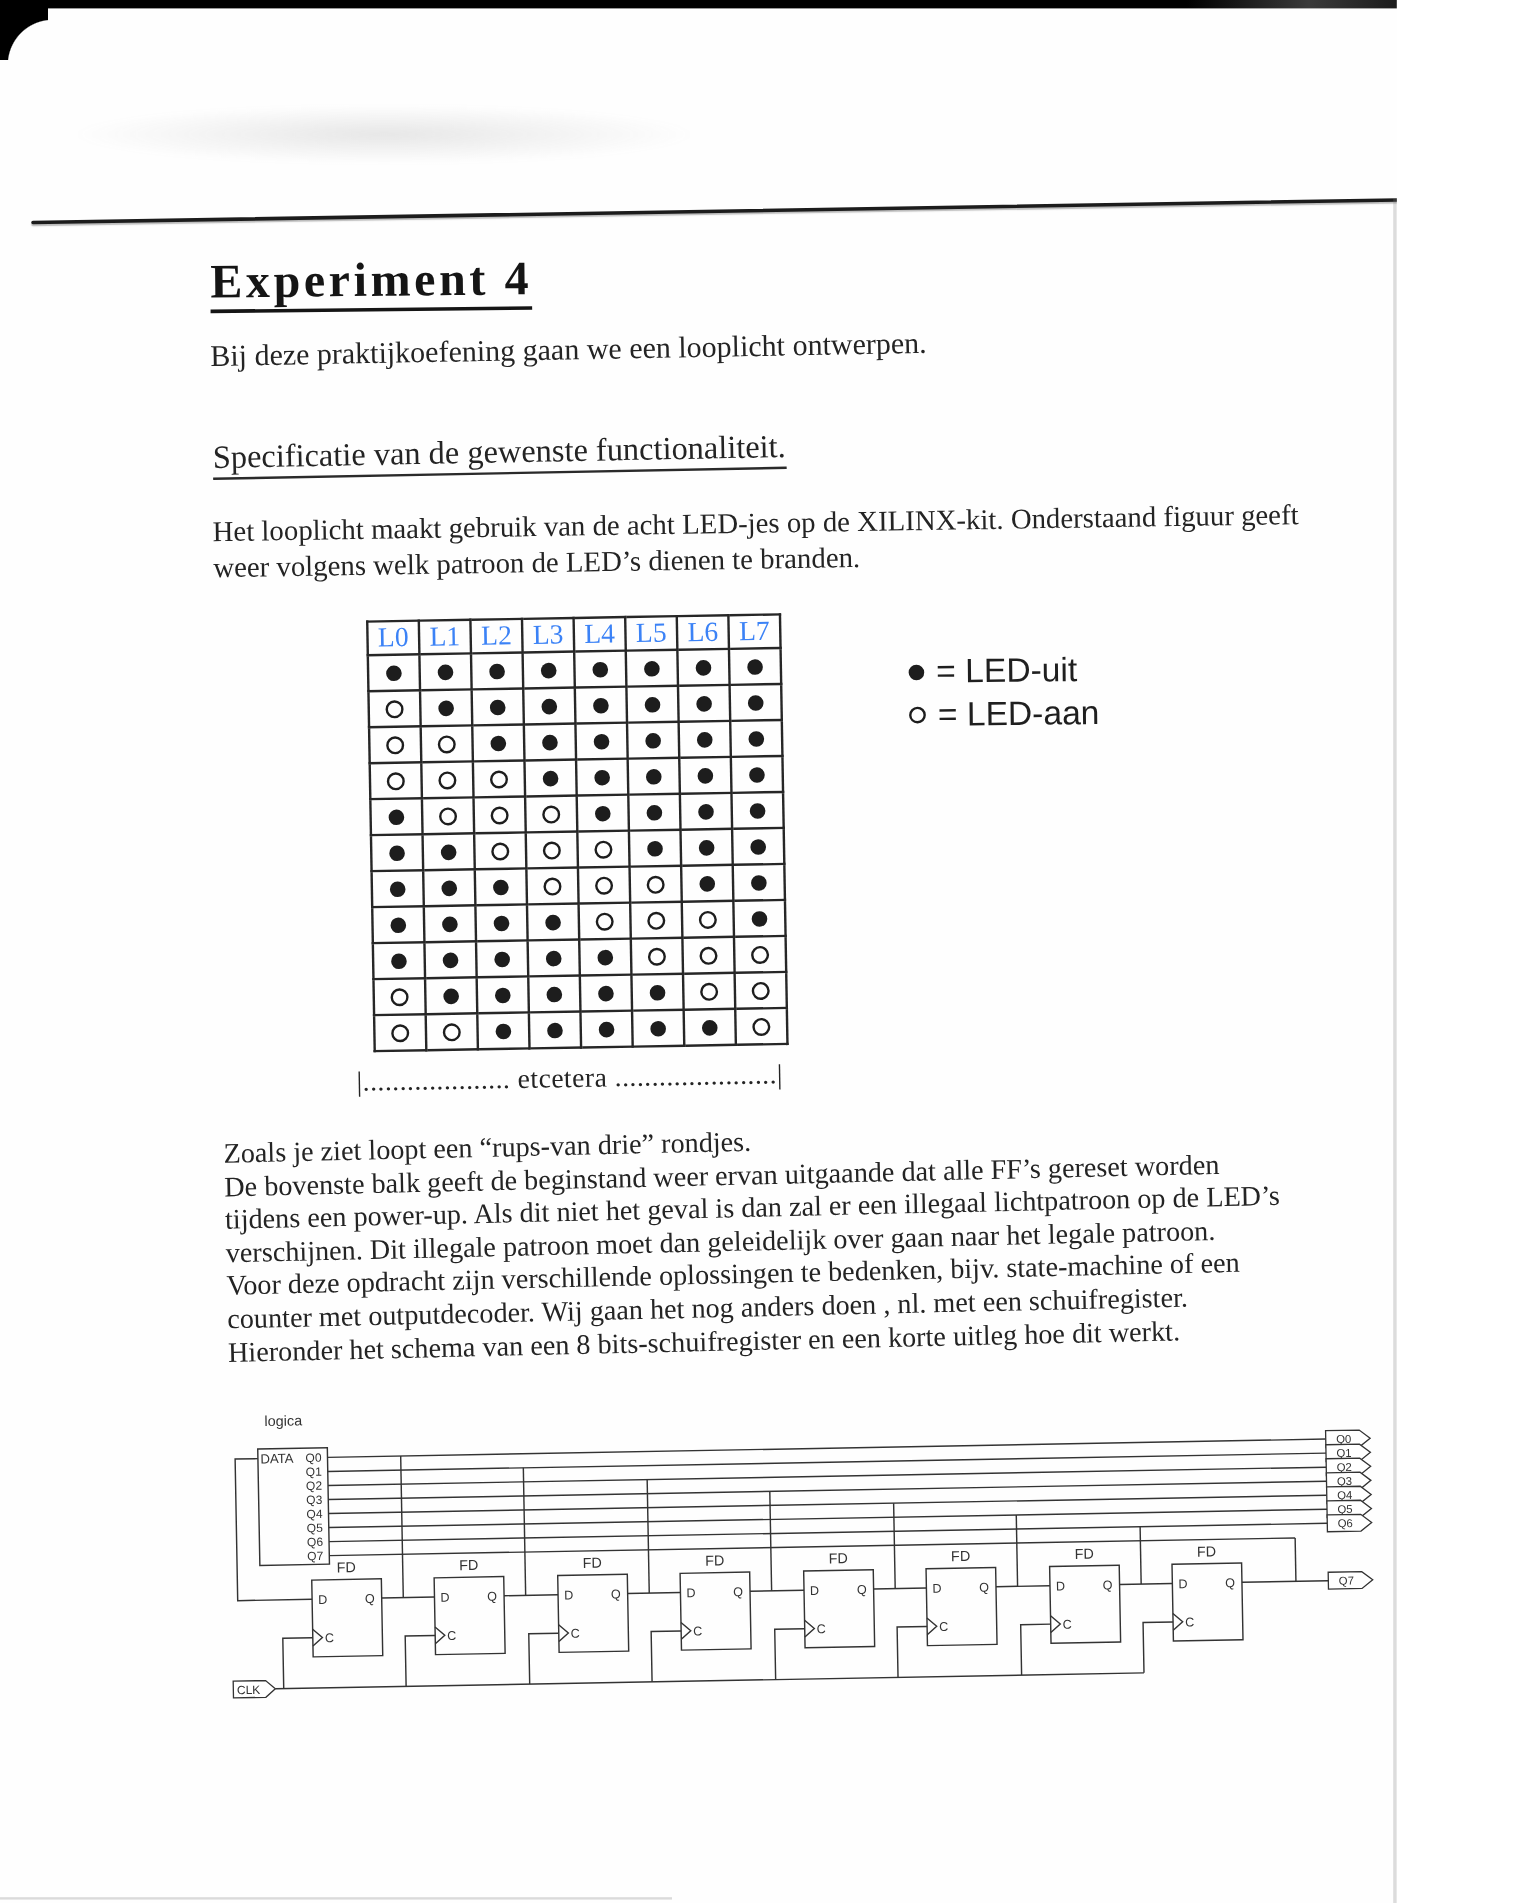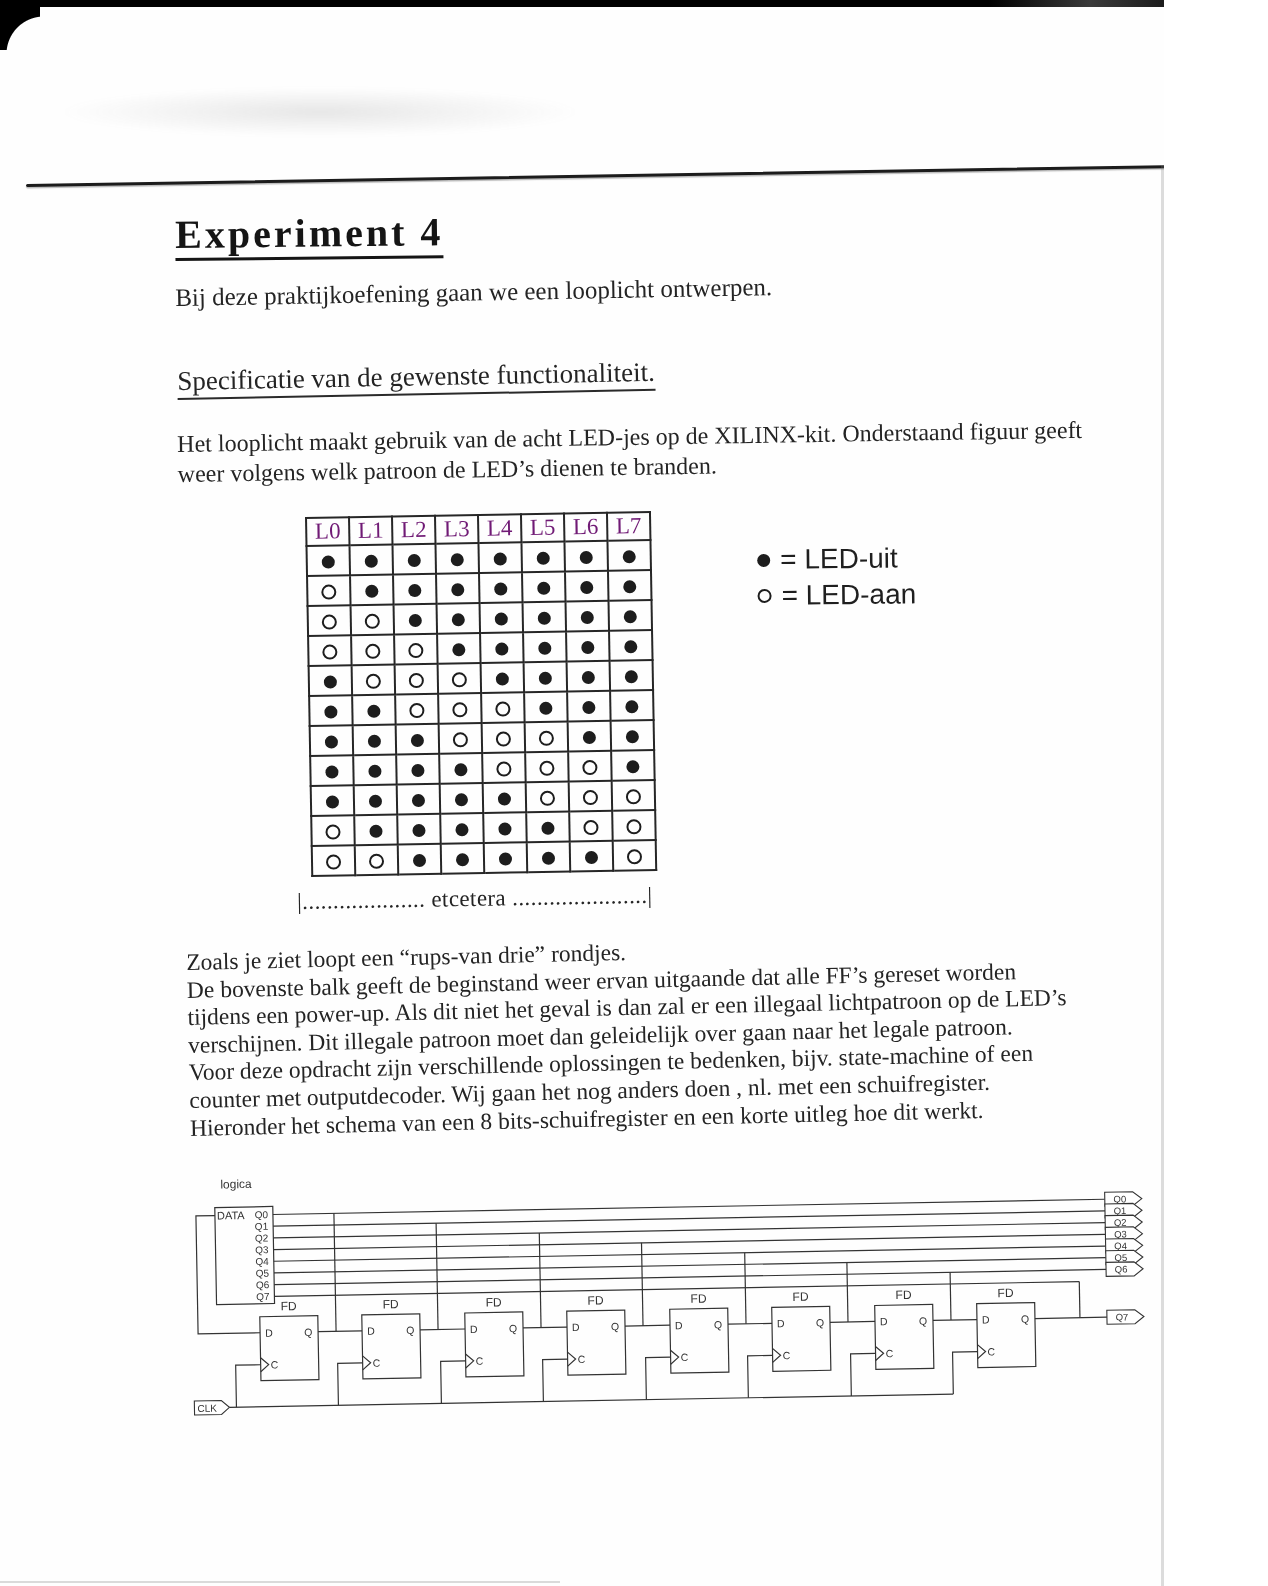--- a/index.html
+++ b/index.html
@@ -38,21 +38,21 @@
   .body-par { position:absolute; left:186px; top:949px; font-size:23.5px; line-height:27.6px;
     color:#242424; transform:rotate(-1.3deg); transform-origin:left top; white-space:nowrap; }
   .etc-line { position:absolute; left:297px; top:889px; font-size:23px; letter-spacing:0.4px;
     color:#242424; transform:rotate(-1deg); transform-origin:left top; white-space:nowrap; }
 
   
   .led-table { position:absolute; left:305px; top:517px; border-collapse:collapse;
     transform:rotate(-1deg); transform-origin:left top; }
   .led-table th, .led-table td { border:2px solid #262626; padding:0; }
   .led-table th { width:41px; height:24px; font-size:23px; font-weight:normal;
-    font-family:"Liberation Serif", serif; color:#701a75; text-align:center; }
+    font-family:"Liberation Serif", serif; color:#3b82f6; text-align:center; }
   .led-table td { width:41px; height:28px; text-align:center; vertical-align:middle; }
   .dot { display:inline-block; width:13px; height:13px; border-radius:50%; background:#1d1d1d; vertical-align:middle; }
   .ring { display:inline-block; width:15px; height:15px; border-radius:50%;
     border:2px solid #1d1d1d; box-sizing:border-box; background:transparent; vertical-align:middle; }
 
   
   .legend { position:absolute; left:757px; top:542px; font-family:"Liberation Sans", sans-serif;
     font-size:28px; color:#1f1f1f; transform:rotate(-0.6deg); transform-origin:left top; }
   .legend-row { height:36px; display:flex; align-items:center; white-space:nowrap; }
   .sym { margin-right:10px; }

